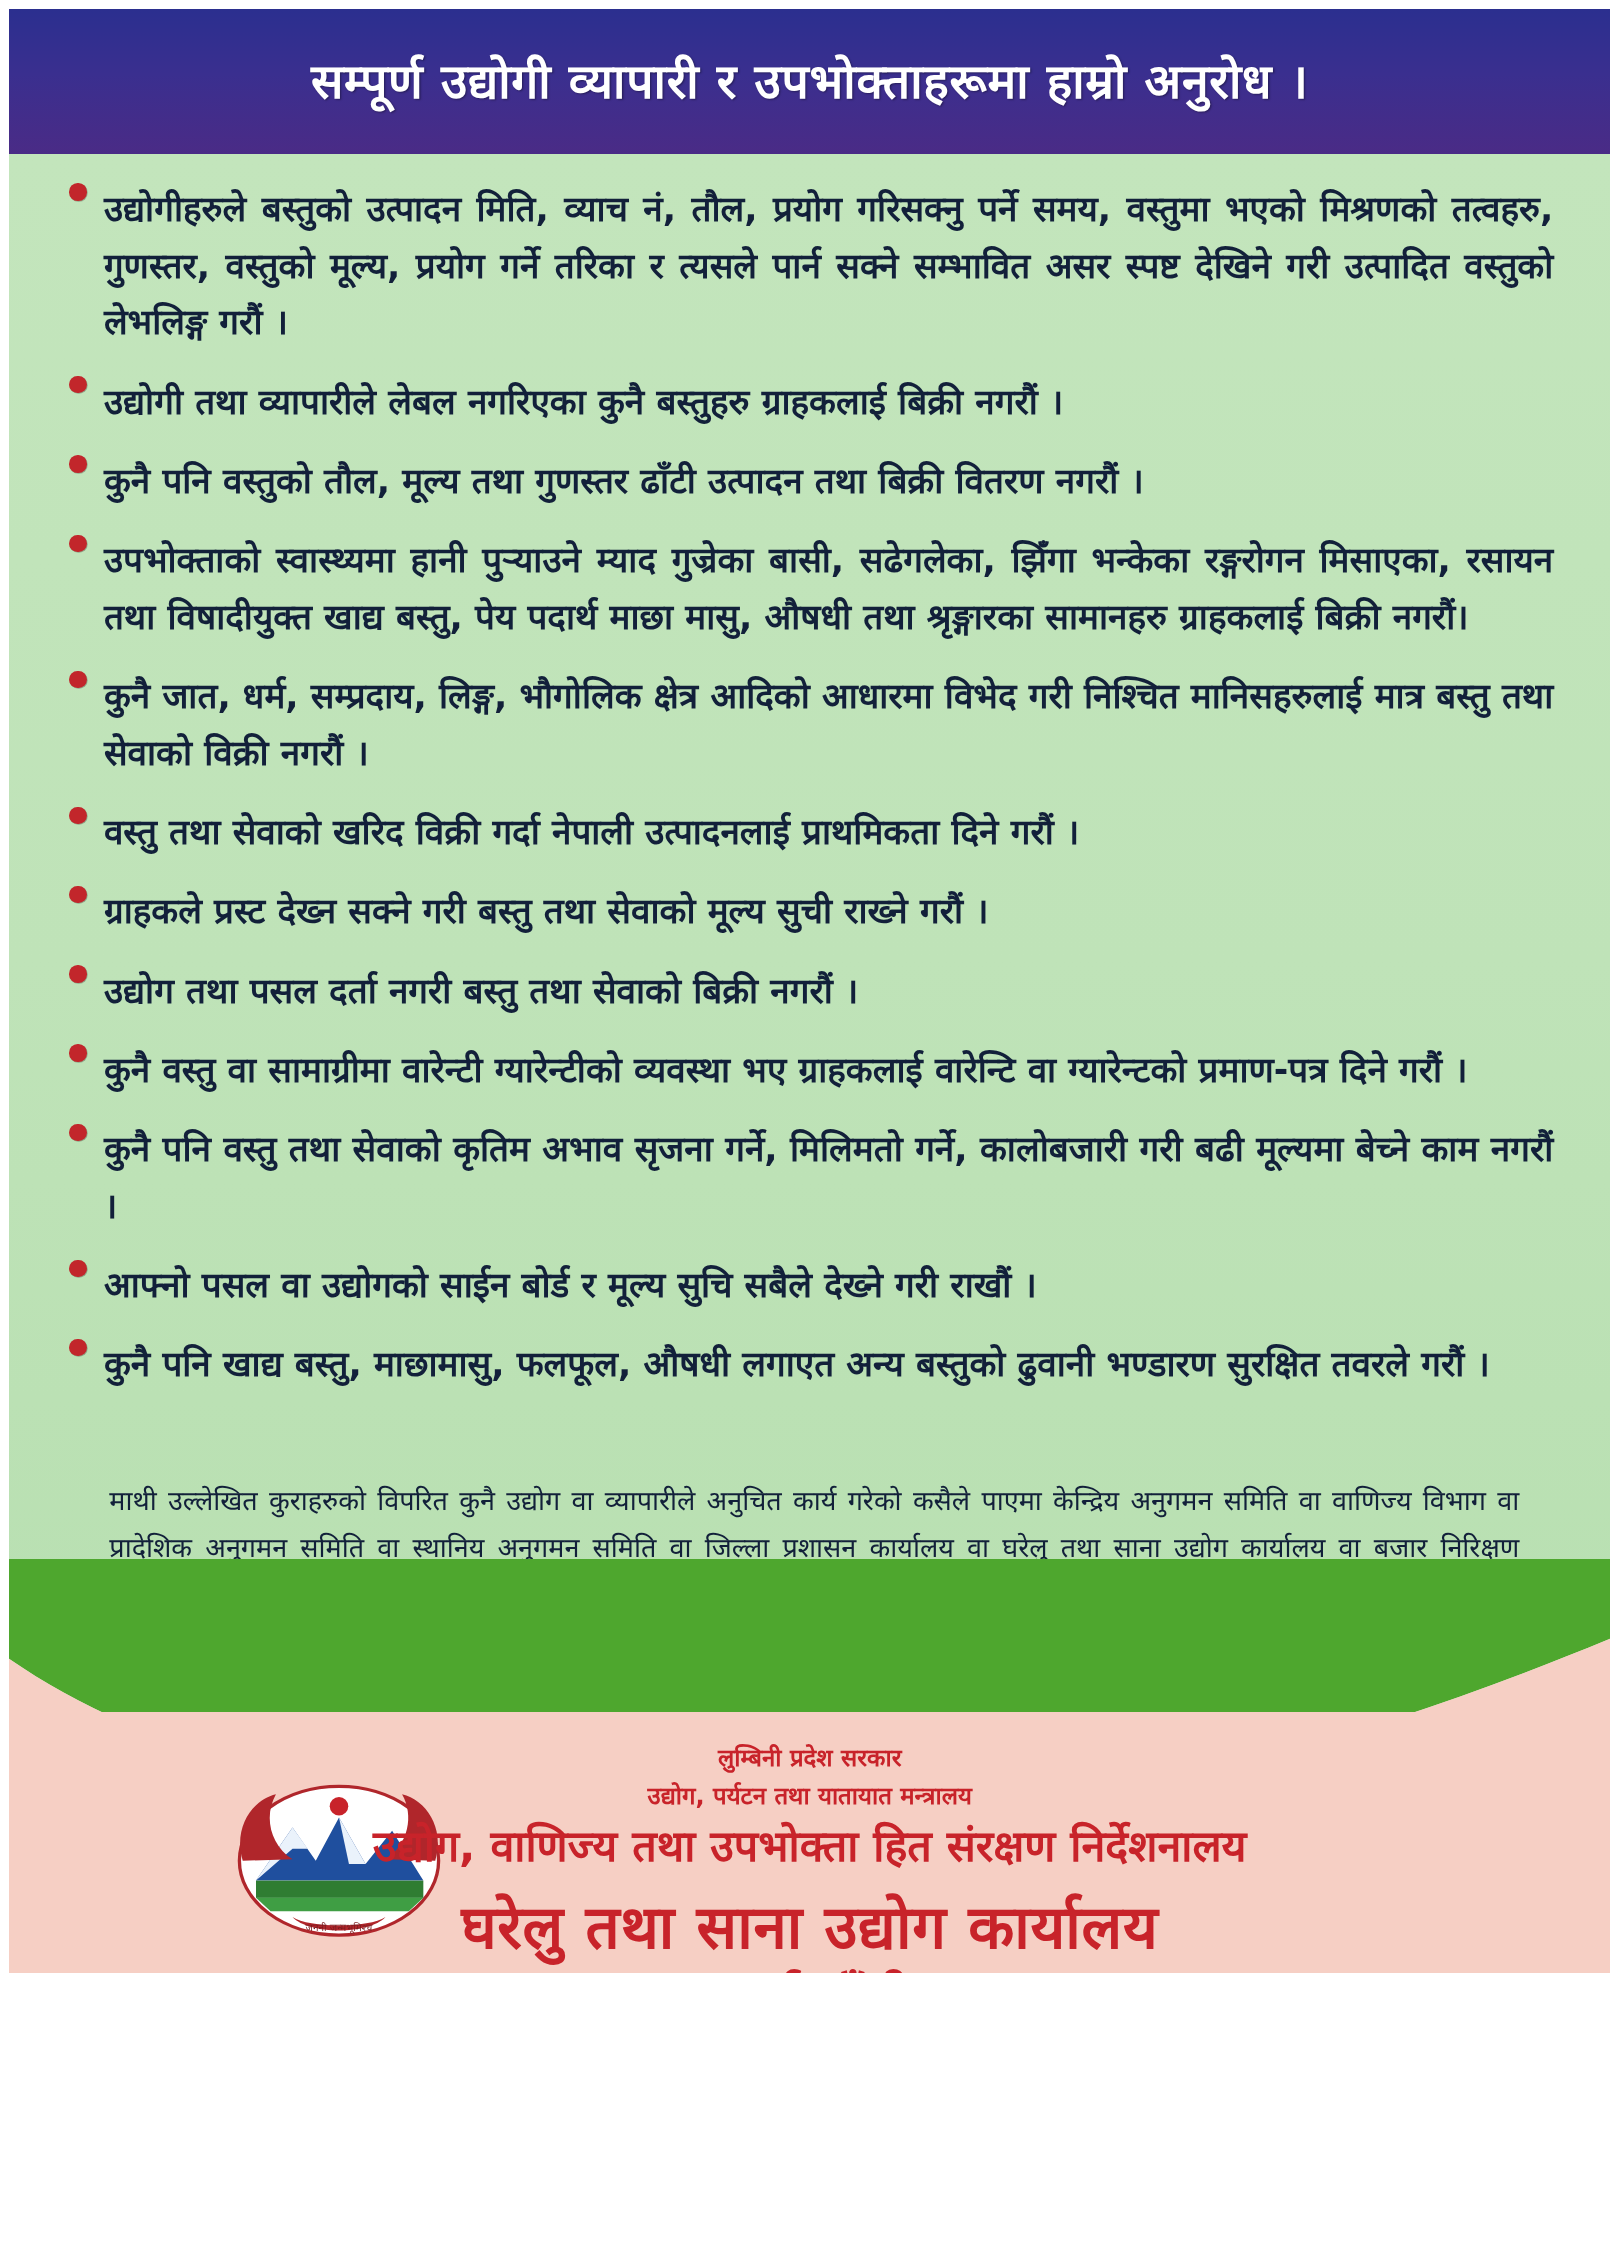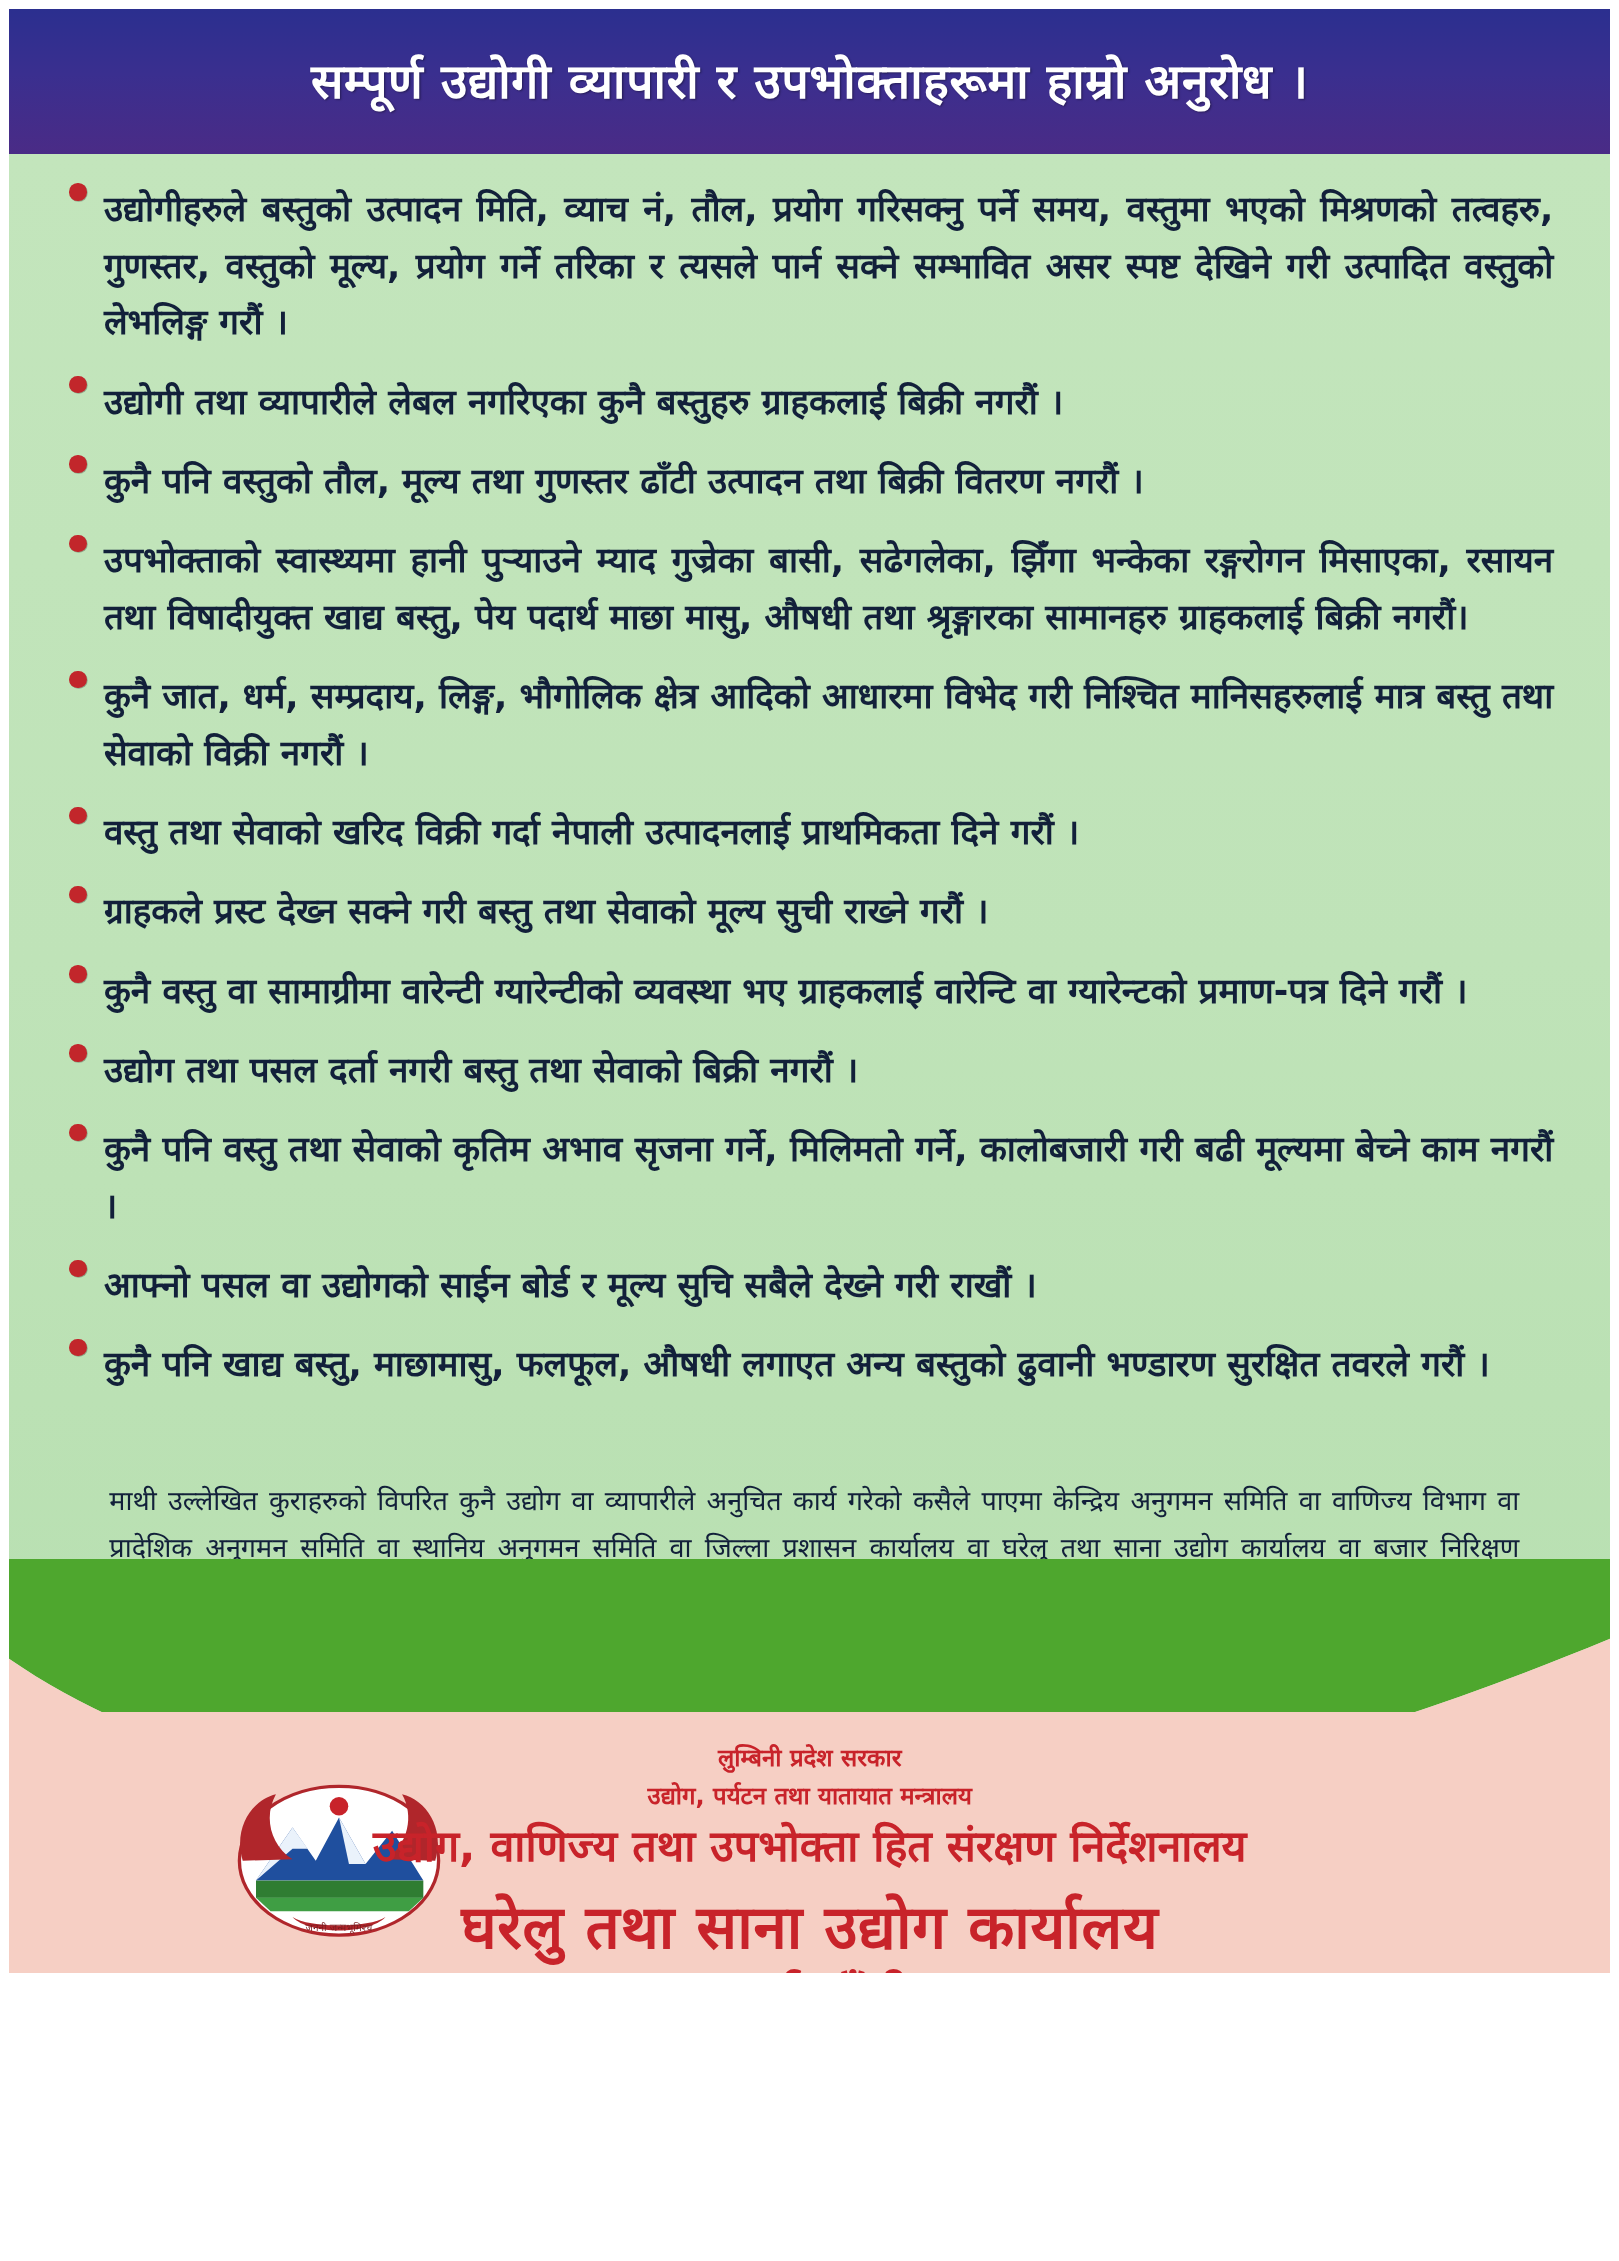--- a/index.html
+++ b/index.html
@@ -214,25 +214,25 @@
         <div class="bullet">
           <span class="dot"></span>
           <span class="btext">वस्तु तथा सेवाको खरिद विक्री गर्दा नेपाली उत्पादनलाई प्राथमिकता दिने गरौं ।</span>
         </div>
         <div class="bullet">
           <span class="dot"></span>
           <span class="btext">ग्राहकले प्रस्ट देख्न सक्ने गरी बस्तु तथा सेवाको मूल्य सुची राख्ने गरौं ।</span>
         </div>
         <div class="bullet">
           <span class="dot"></span>
+          <span class="btext">उद्योग तथा पसल दर्ता नगरी बस्तु तथा सेवाको बिक्री नगरौं ।</span>
+        </div>
+        <div class="bullet">
+          <span class="dot"></span>
           <span class="btext">कुनै वस्तु वा सामाग्रीमा वारेन्टी ग्यारेन्टीको व्यवस्था भए ग्राहकलाई वारेन्टि वा ग्यारेन्टको प्रमाण-पत्र दिने गरौं ।</span>
-        </div>
-        <div class="bullet">
-          <span class="dot"></span>
-          <span class="btext">उद्योग तथा पसल दर्ता नगरी बस्तु तथा सेवाको बिक्री नगरौं ।</span>
         </div>
         <div class="bullet">
           <span class="dot"></span>
           <span class="btext">कुनै पनि वस्तु तथा सेवाको कृतिम अभाव सृजना गर्ने, मिलिमतो गर्ने, कालोबजारी गरी बढी मूल्यमा बेच्ने काम नगरौं ।</span>
         </div>
         <div class="bullet">
           <span class="dot"></span>
           <span class="btext">आफ्नो पसल वा उद्योगको साईन बोर्ड र मूल्य सुचि सबैले देख्ने गरी राखौं ।</span>
         </div>
         <div class="bullet">

